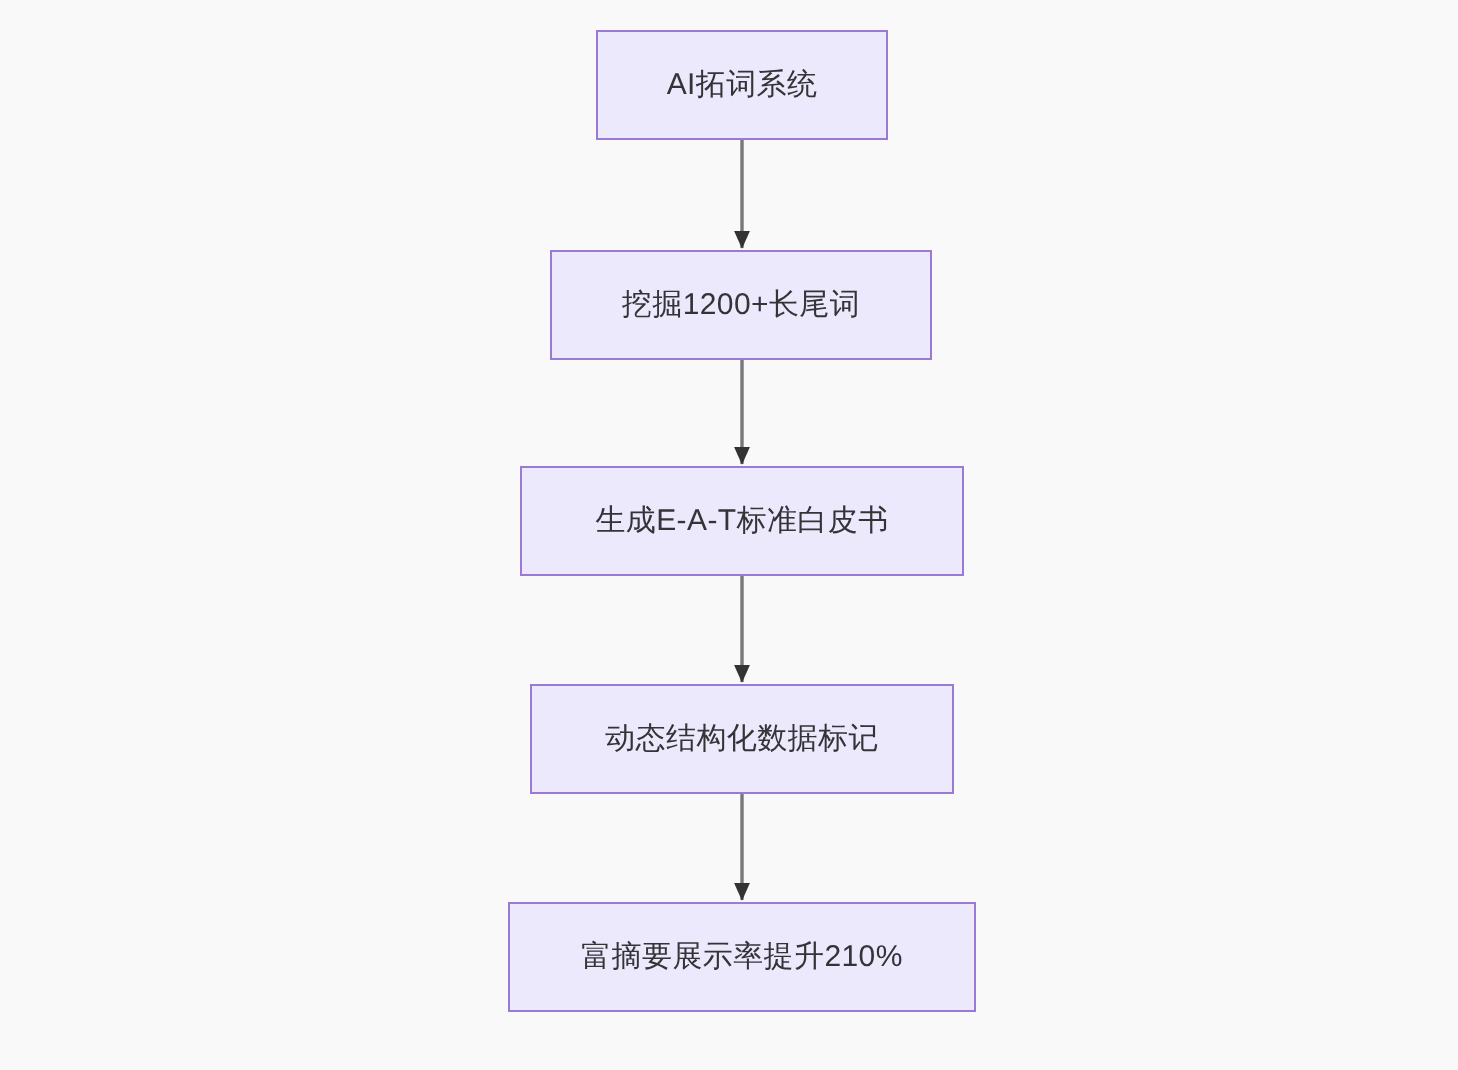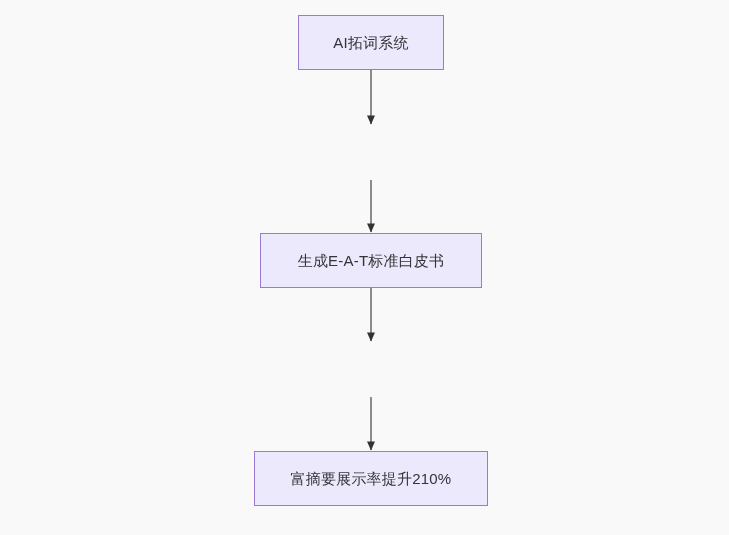--- a/index.html
+++ b/index.html
@@ -63,23 +63,29 @@
     <line x1="371" y1="70" x2="371" y2="124" stroke="#78787a" stroke-width="1.7" marker-end="url(#arrowhead)"></line>
     <line x1="371" y1="180" x2="371" y2="232" stroke="#78787a" stroke-width="1.7" marker-end="url(#arrowhead)"></line>
     <line x1="371" y1="288" x2="371" y2="341" stroke="#78787a" stroke-width="1.7" marker-end="url(#arrowhead)"></line>
     <line x1="371" y1="397" x2="371" y2="450" stroke="#78787a" stroke-width="1.7" marker-end="url(#arrowhead)"></line>
   </svg>
 
   <div class="node n1">
     <span class="node-label">AI拓词系统</span>
   </div>
 
+  <div class="node n2">
+    <span class="node-label">挖掘1200+长尾词</span>
+  </div>
 
   <div class="node n3">
     <span class="node-label">生成E-A-T标准白皮书</span>
   </div>
 
+  <div class="node n4">
+    <span class="node-label">动态结构化数据标记</span>
+  </div>
 
   <div class="node n5">
     <span class="node-label">富摘要展示率提升210%</span>
   </div>
 
 </div>
 
 </body></html>

